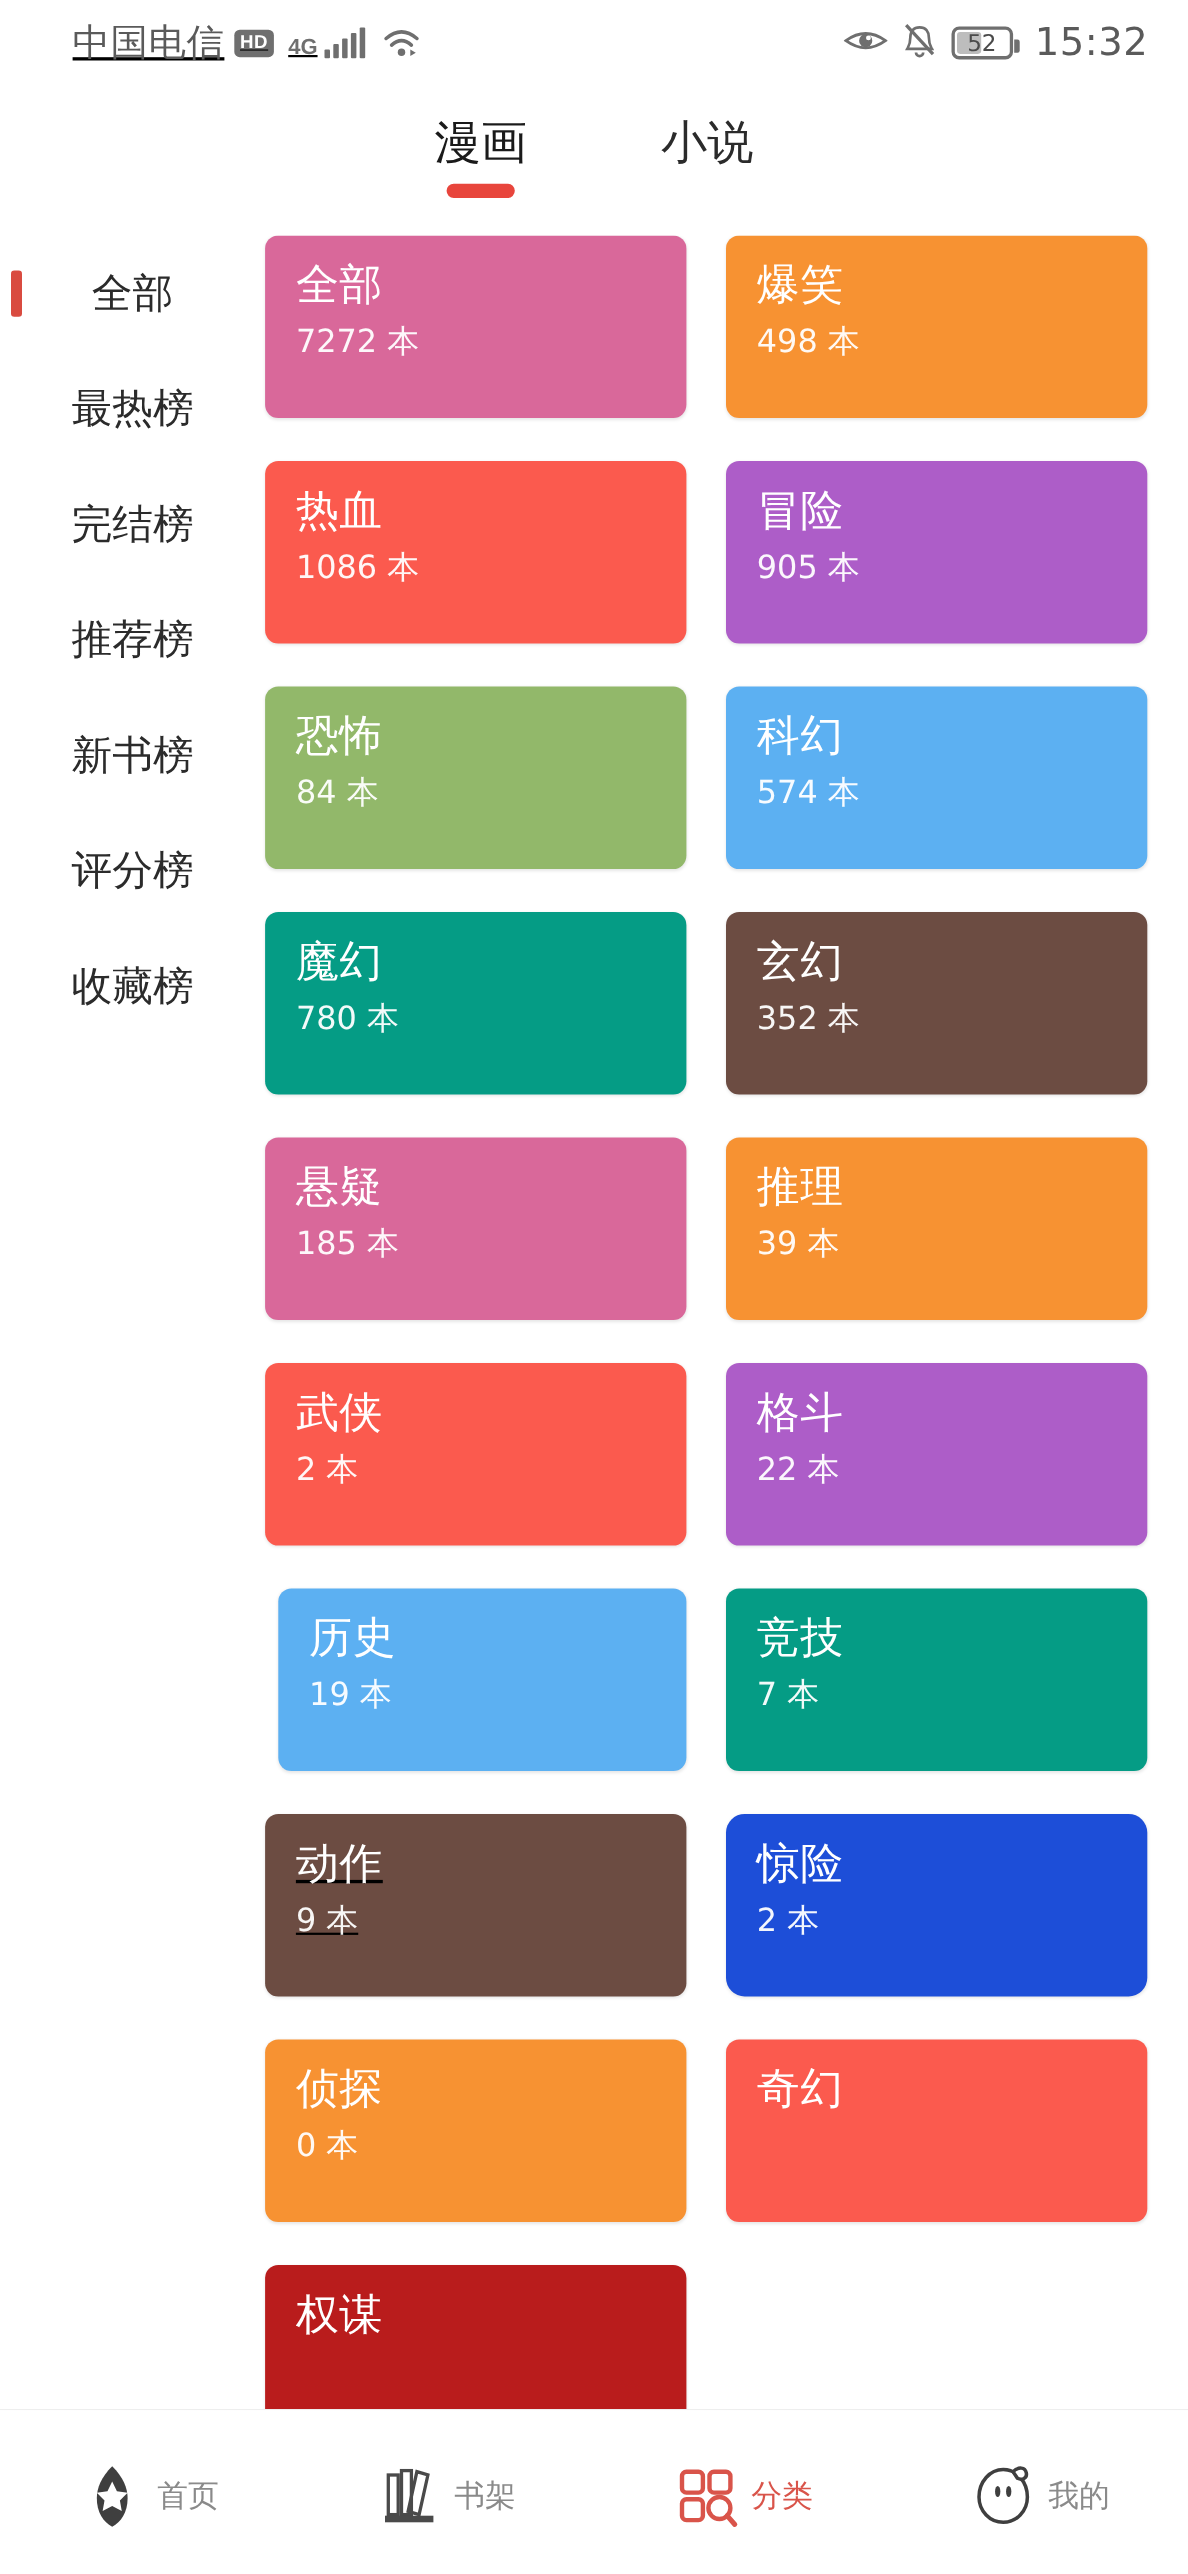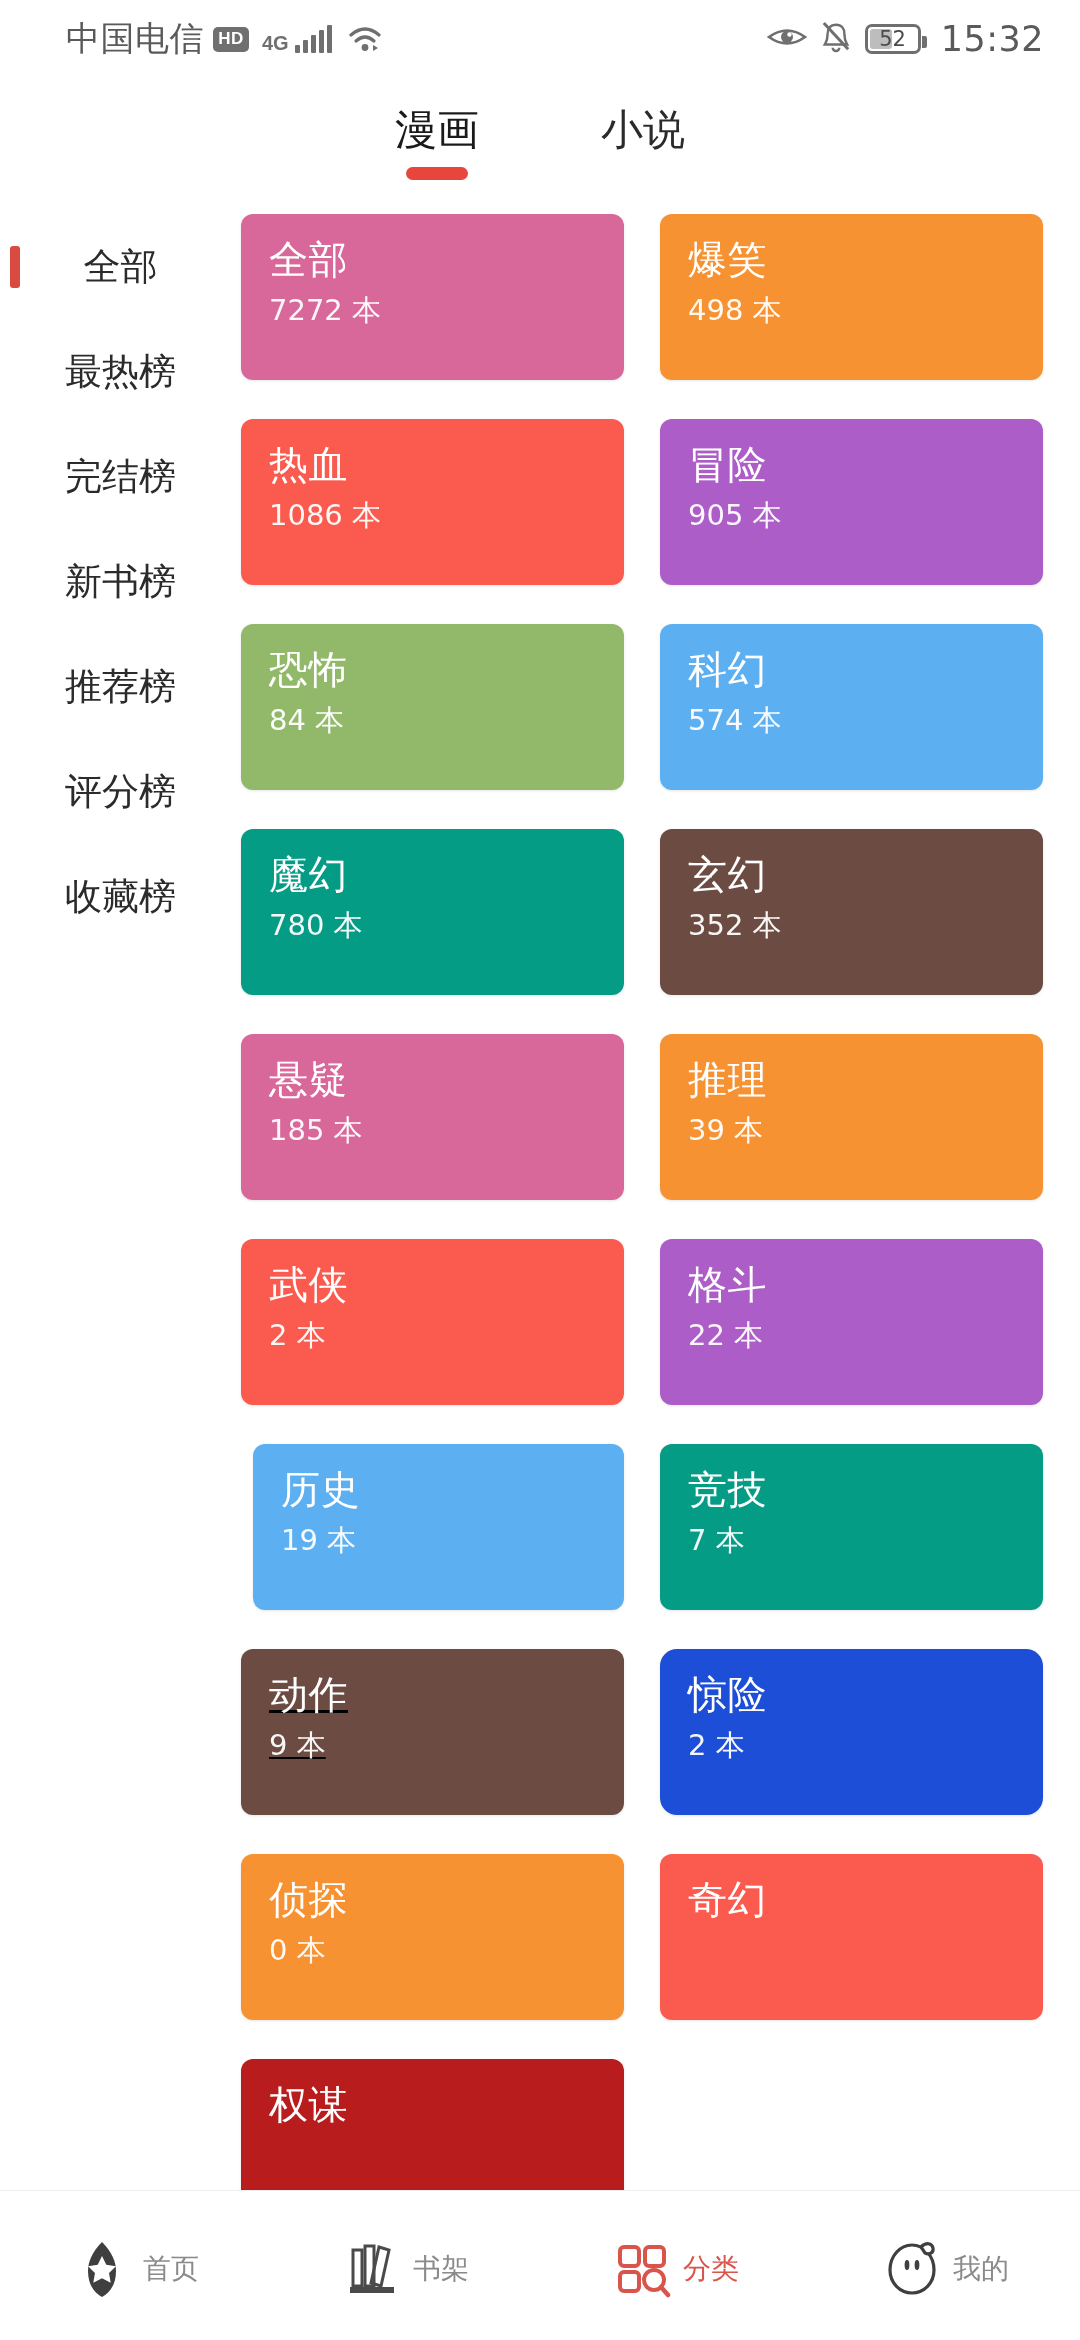--- a/index.html
+++ b/index.html
@@ -21,21 +21,21 @@
   .statusbar {
     position: absolute;
     top: 0; left: 0;
     width: 1080px;
     height: 78px;
     display: flex;
     align-items: center;
     justify-content: space-between;
     padding: 0 36px 0 66px;
   }
-  .sb-left { display: flex; align-items: center; gap: 7px; }
+  .sb-left { display: flex; align-items: center; gap: 7px; text-decoration: underline; }
   .carrier {
     font-size: 34px;
     color: #5a5a5a;
     letter-spacing: 0.5px;
     font-family: "DejaVu Sans", "Liberation Sans", sans-serif;
   }
   .hd-badge {
     display: inline-flex; align-items: center; justify-content: center;
     background: #6f6f6f; color: #fff;
     font-size: 17px; font-weight: bold;
@@ -264,24 +264,24 @@
           <span class="marker" style="background: rgb(217, 75, 64);"></span>
           <span>全部</span>
         </div>
         <div class="rail-item">
           <span>最热榜</span>
         </div>
         <div class="rail-item">
           <span>完结榜</span>
         </div>
         <div class="rail-item">
+          <span>推荐榜</span>
+        </div>
+        <div class="rail-item">
           <span>新书榜</span>
-        </div>
-        <div class="rail-item">
-          <span>推荐榜</span>
         </div>
         <div class="rail-item">
           <span>评分榜</span>
         </div>
         <div class="rail-item">
           <span>收藏榜</span>
         </div>
       </div>
 
     <div class="grid" id="grid">

